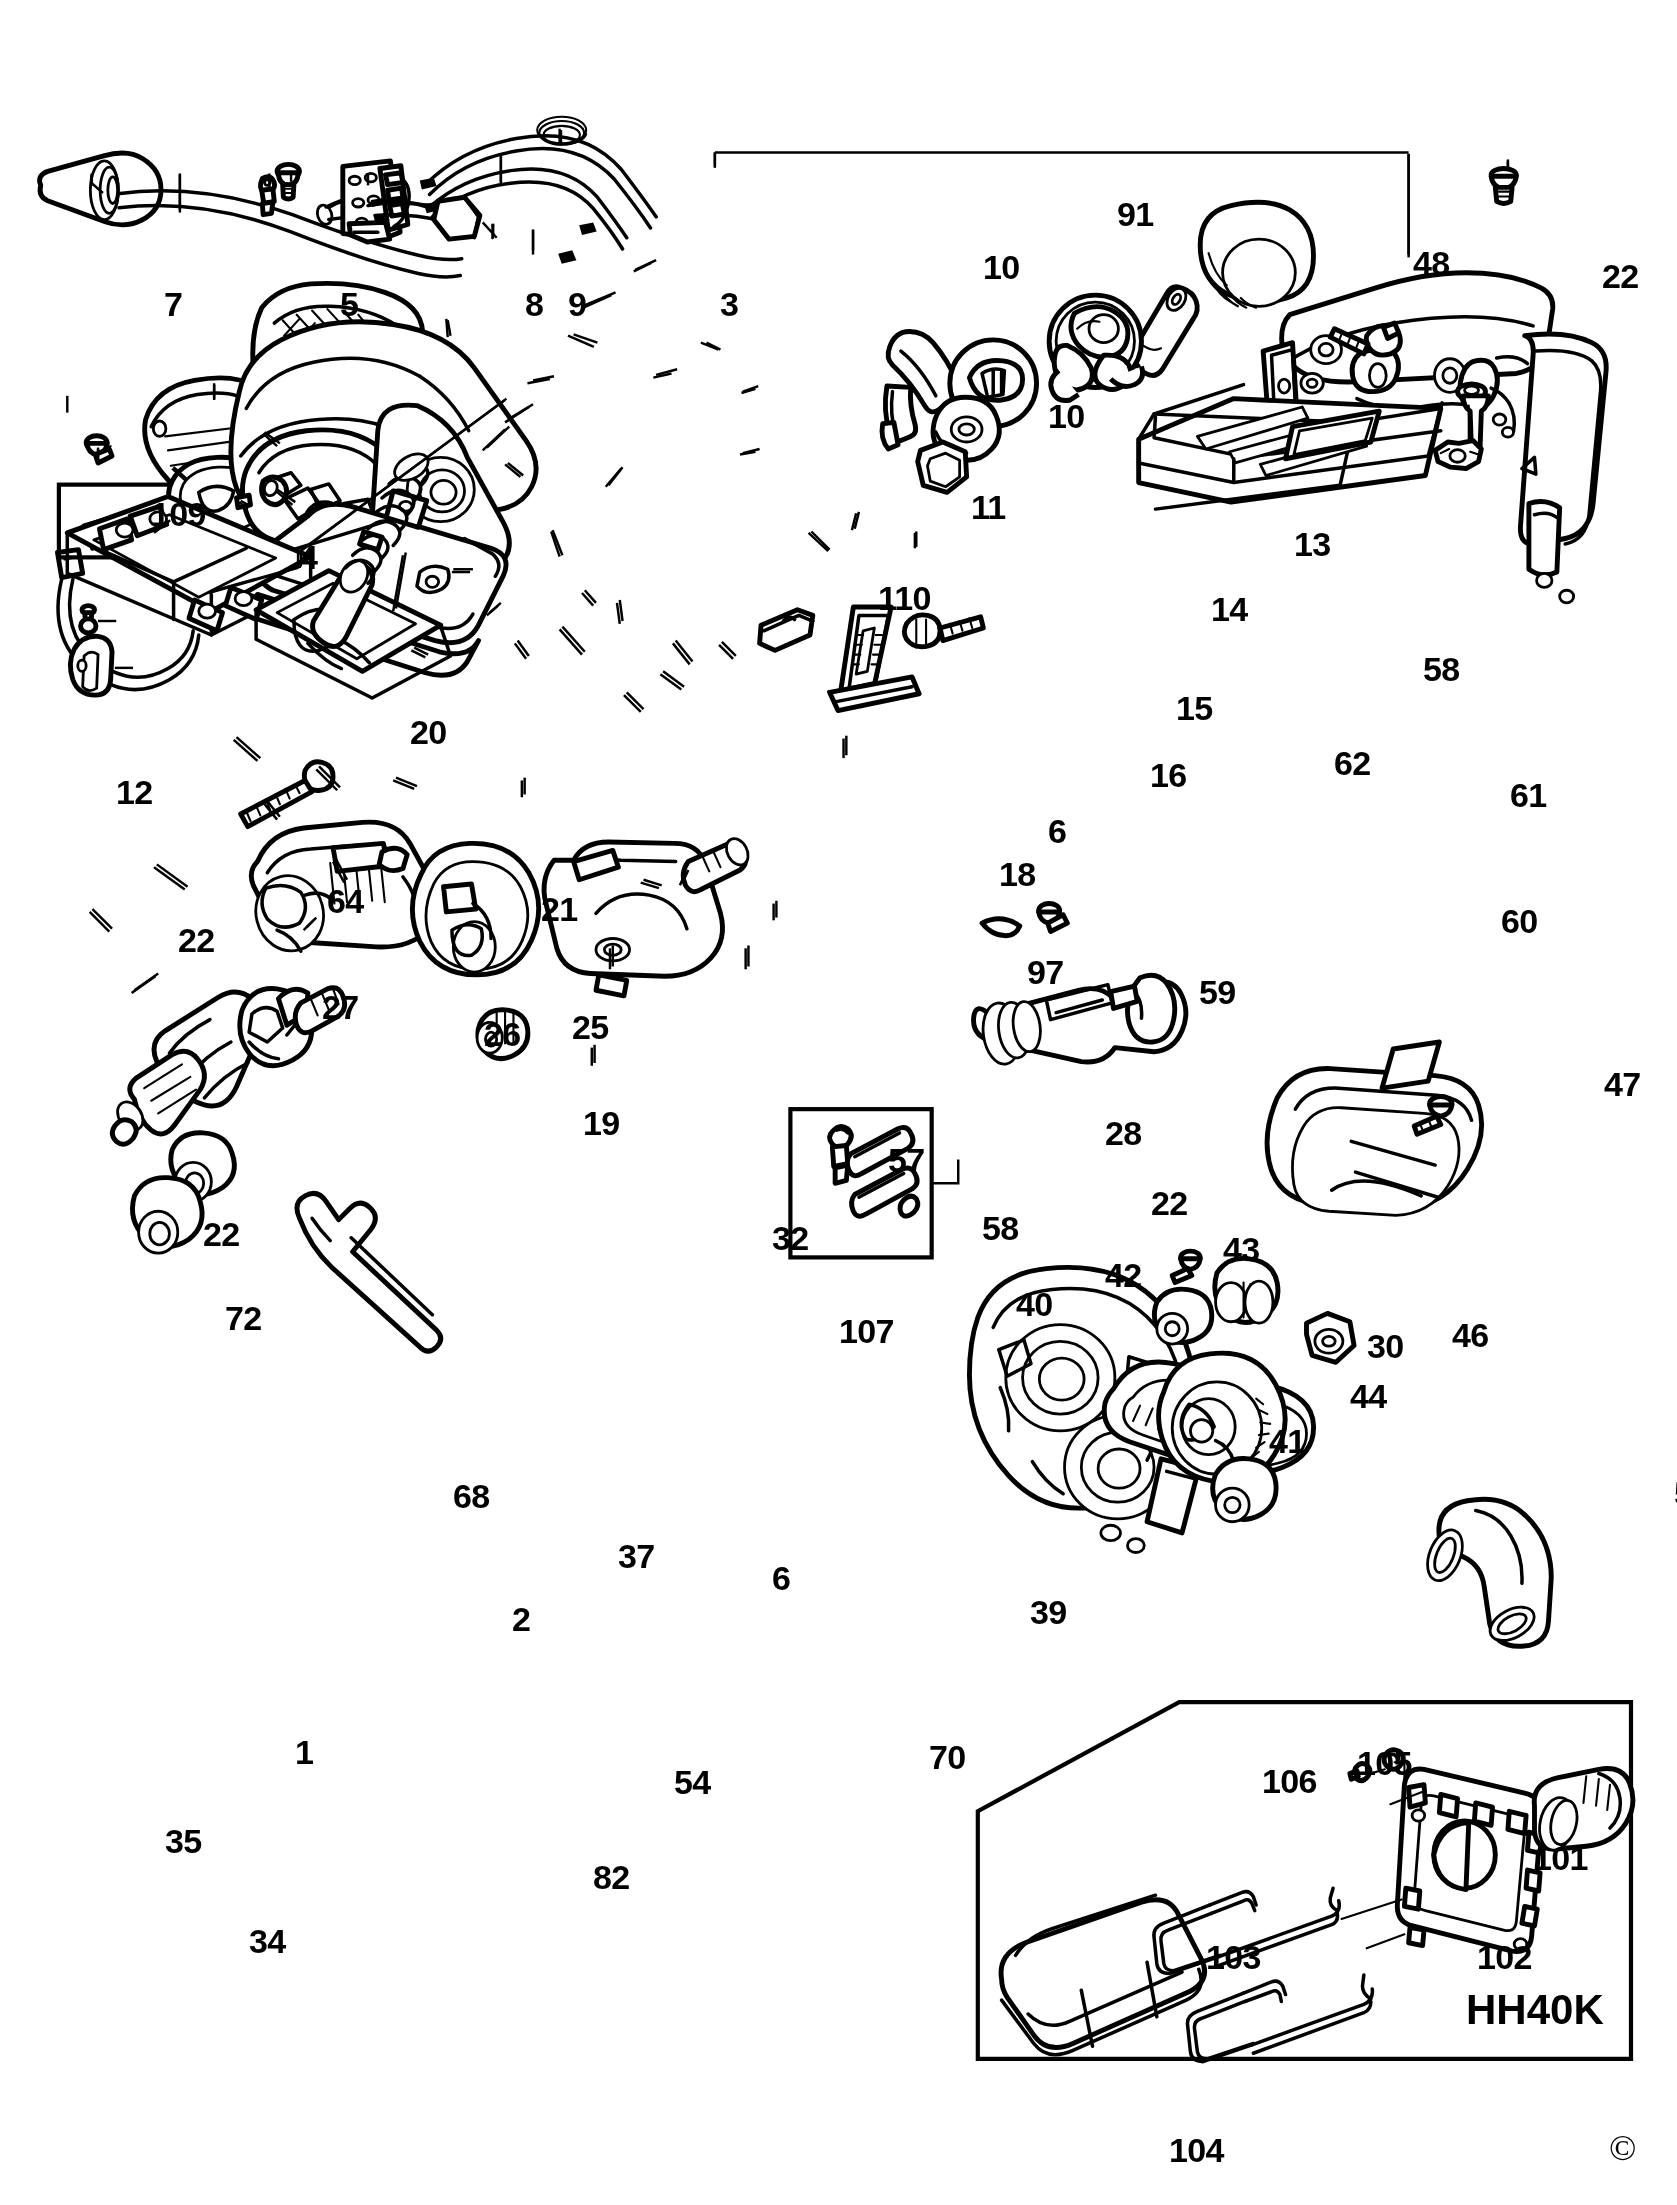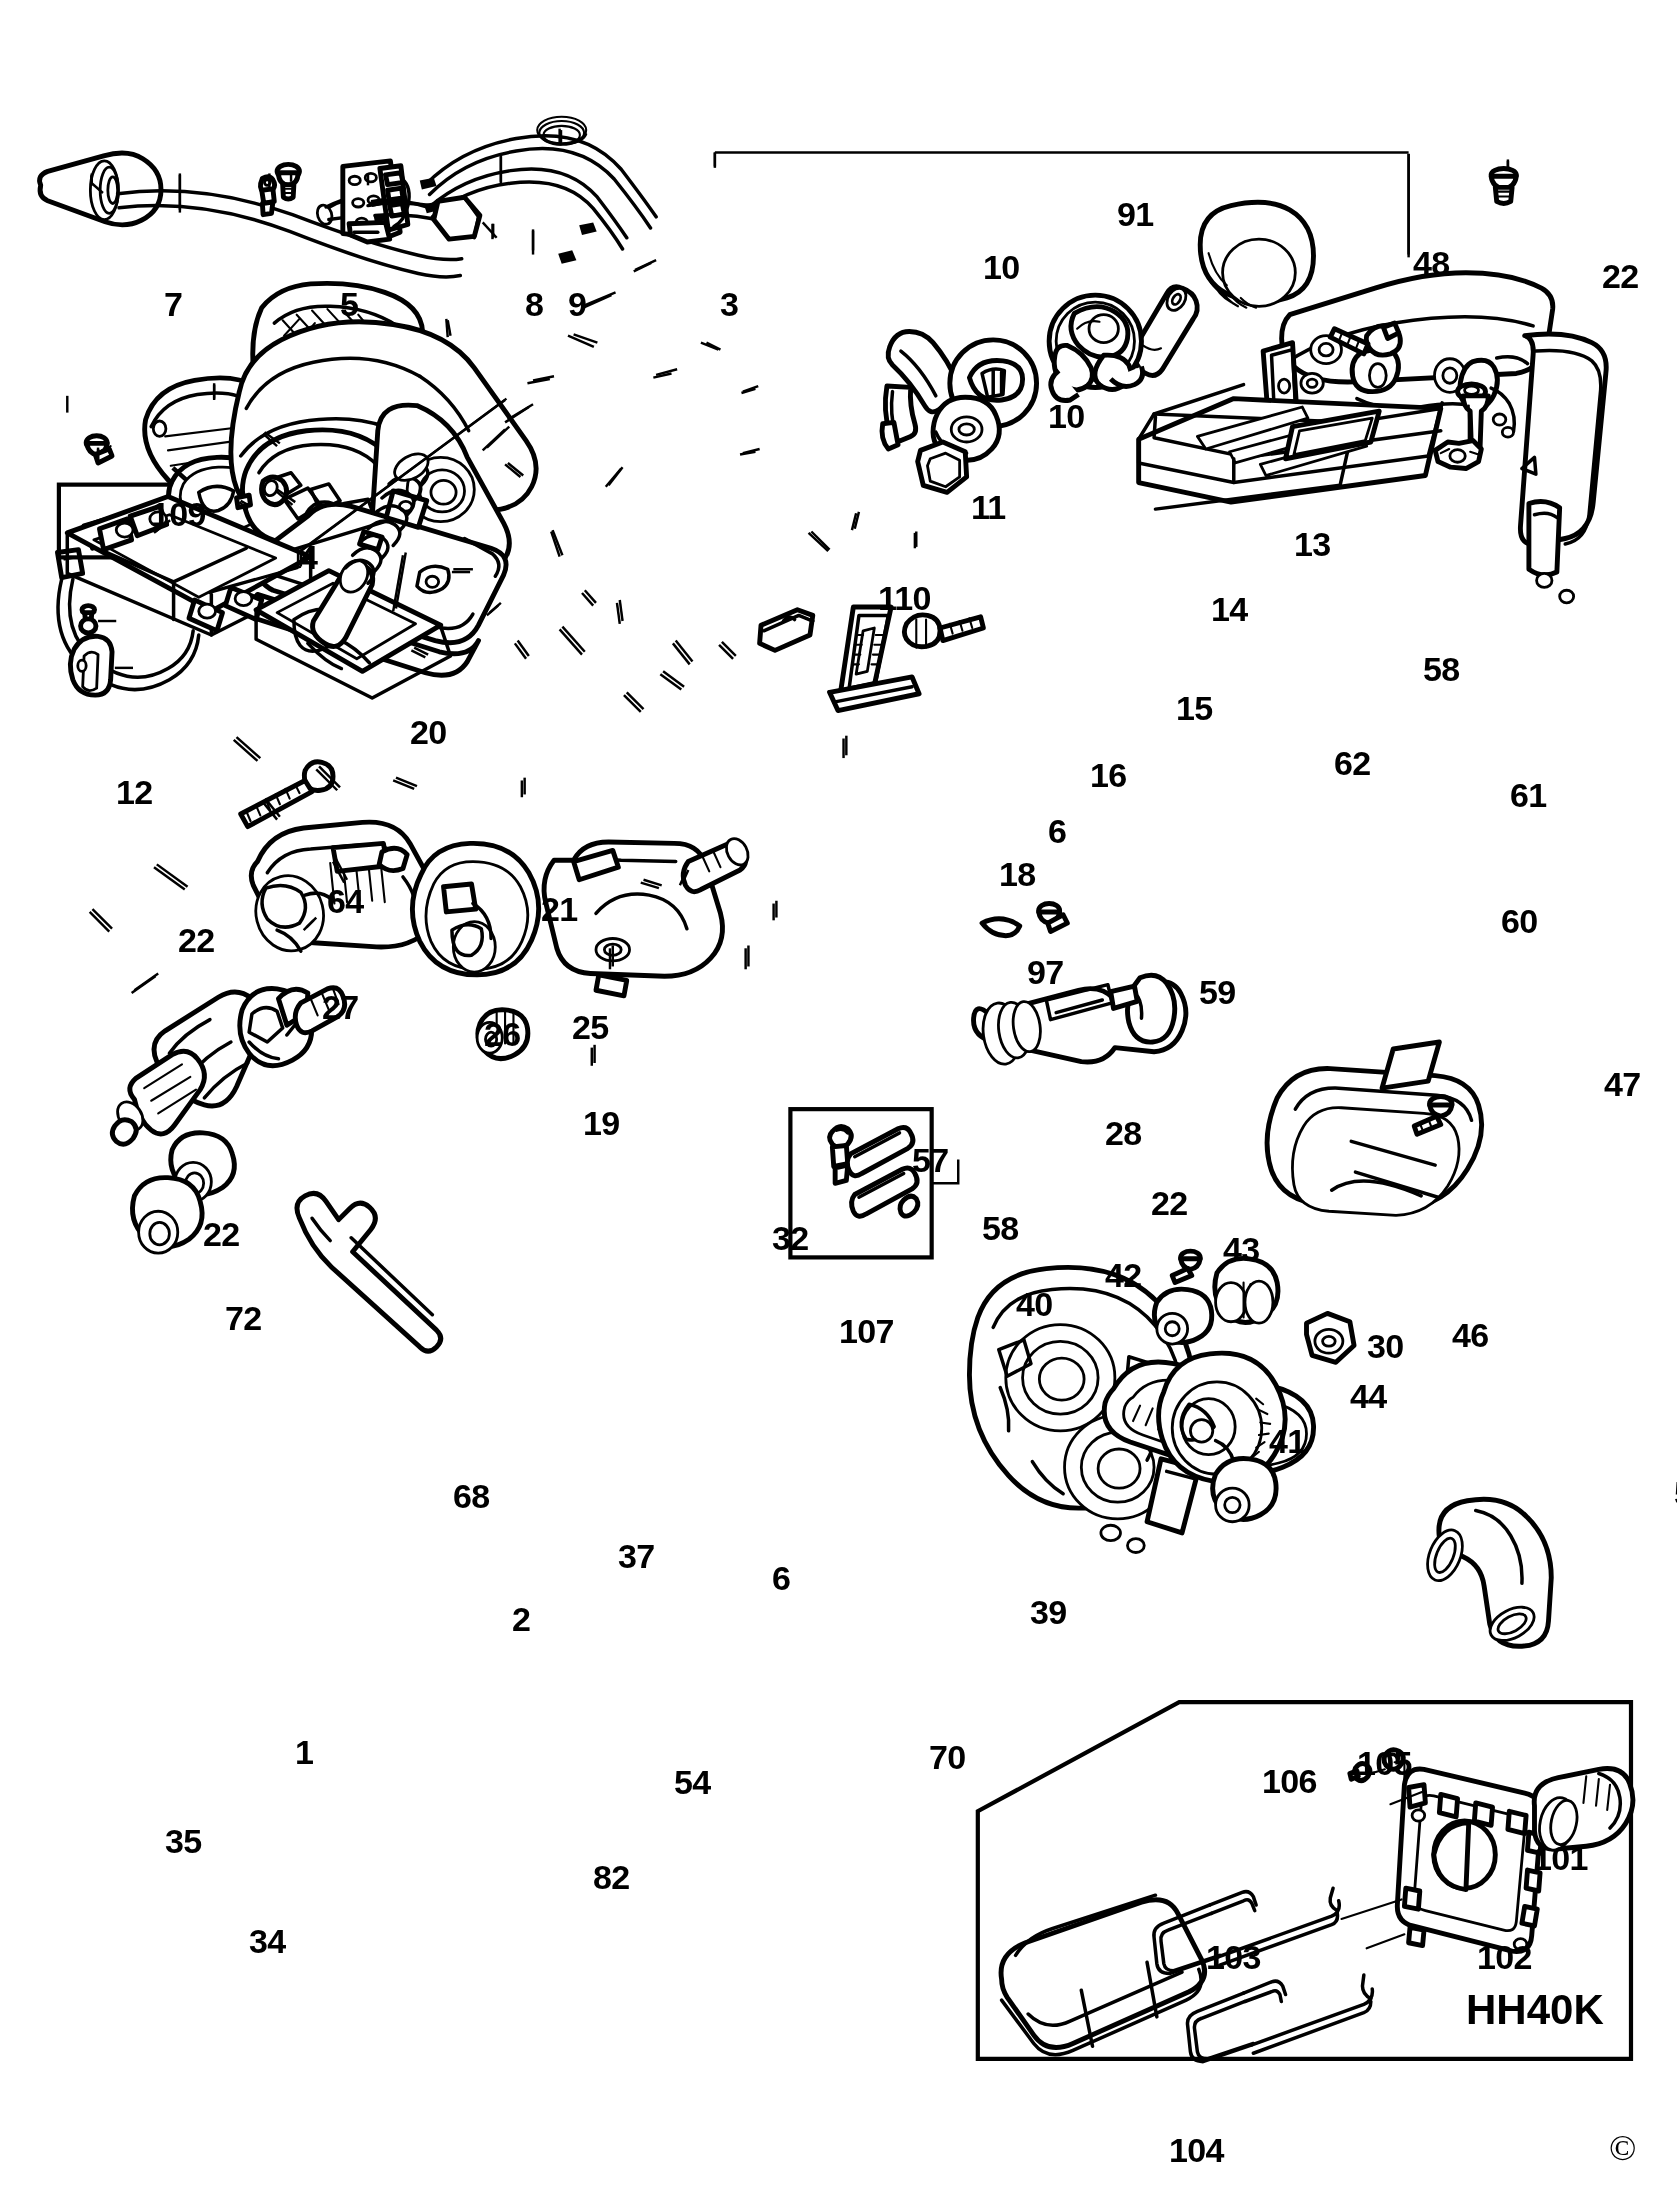--- a/index.html
+++ b/index.html
@@ -1026,37 +1026,37 @@
       <div class="callout" style="left: 1294px; top: 527px;">13</div>
       <div class="callout" style="left: 151px; top: 497px;">109</div>
       <div class="callout" style="left: 299px; top: 540px;">4</div>
       <div class="callout" style="left: 1211px; top: 592px;">14</div>
       <div class="callout" style="left: 878px; top: 581px;">110</div>
       <div class="callout" style="left: 1423px; top: 652px;">58</div>
       <div class="callout" style="left: 1176px; top: 691px;">15</div>
       <div class="callout" style="left: 116px; top: 775px;">12</div>
       <div class="callout" style="left: 1334px; top: 746px;">62</div>
       <div class="callout" style="left: 1498px; top: 778px; margin-left: 12px;">61</div>
-      <div class="callout" style="left: 1090px; top: 758px;">16</div>
+      <div class="callout" style="left: 1150px; top: 758px;">16</div>
       <div class="callout" style="left: 410px; top: 715px;">20</div>
       <div class="callout" style="left: 1048px; top: 814px;">6</div>
       <div class="callout" style="left: 999px; top: 857px;">18</div>
       <div class="callout" style="left: 178px; top: 923px;">22</div>
       <div class="callout" style="left: 541px; top: 892px;">21</div>
       <div class="callout" style="left: 327px; top: 884px;">64</div>
       <div class="callout" style="left: 1501px; top: 904px;">60</div>
       <div class="callout" style="left: 1199px; top: 975px;">59</div>
       <div class="callout" style="left: 1027px; top: 955px;">97</div>
       <div class="callout" style="left: 322px; top: 990px;">27</div>
       <div class="callout" style="left: 484px; top: 1017px;">26</div>
       <div class="callout" style="left: 572px; top: 1010px;">25</div>
       <div class="callout" style="left: 1604px; top: 1067px;">47</div>
       <div class="callout" style="left: 1105px; top: 1116px;">28</div>
       <div class="callout" style="left: 583px; top: 1106px;">19</div>
-      <div class="callout" style="left: 912px; top: 1143px;">57</div>
+      <div class="callout" style="left: 888px; top: 1143px;">57</div>
       <div class="callout" style="left: 982px; top: 1211px;">58</div>
       <div class="callout" style="left: 772px; top: 1221px;">32</div>
       <div class="callout" style="left: 1151px; top: 1186px;">22</div>
       <div class="callout" style="left: 1223px; top: 1232px;">43</div>
       <div class="callout" style="left: 203px; top: 1217px;">22</div>
       <div class="callout" style="left: 1105px; top: 1258px;">42</div>
       <div class="callout" style="left: 1452px; top: 1318px;">46</div>
       <div class="callout" style="left: 1016px; top: 1287px;">40</div>
       <div class="callout" style="left: 1367px; top: 1329px;">30</div>
       <div class="callout" style="left: 839px; top: 1314px;">107</div>

